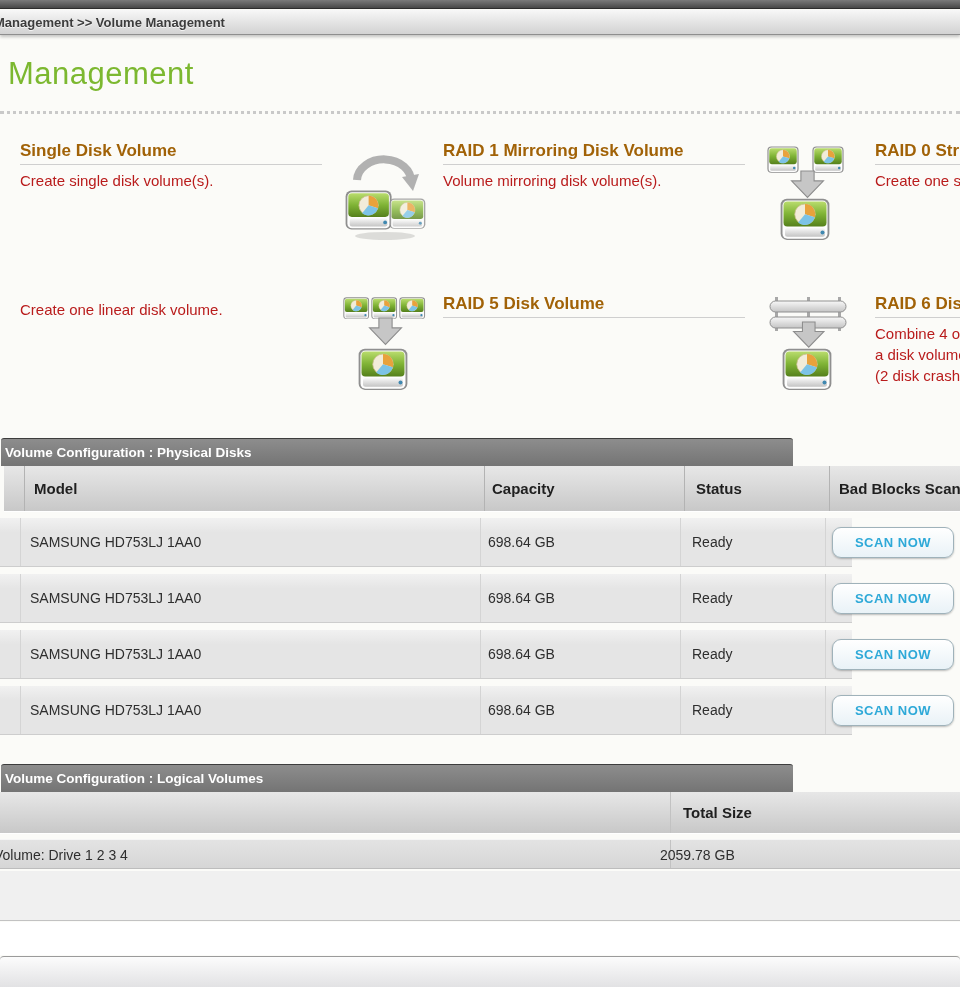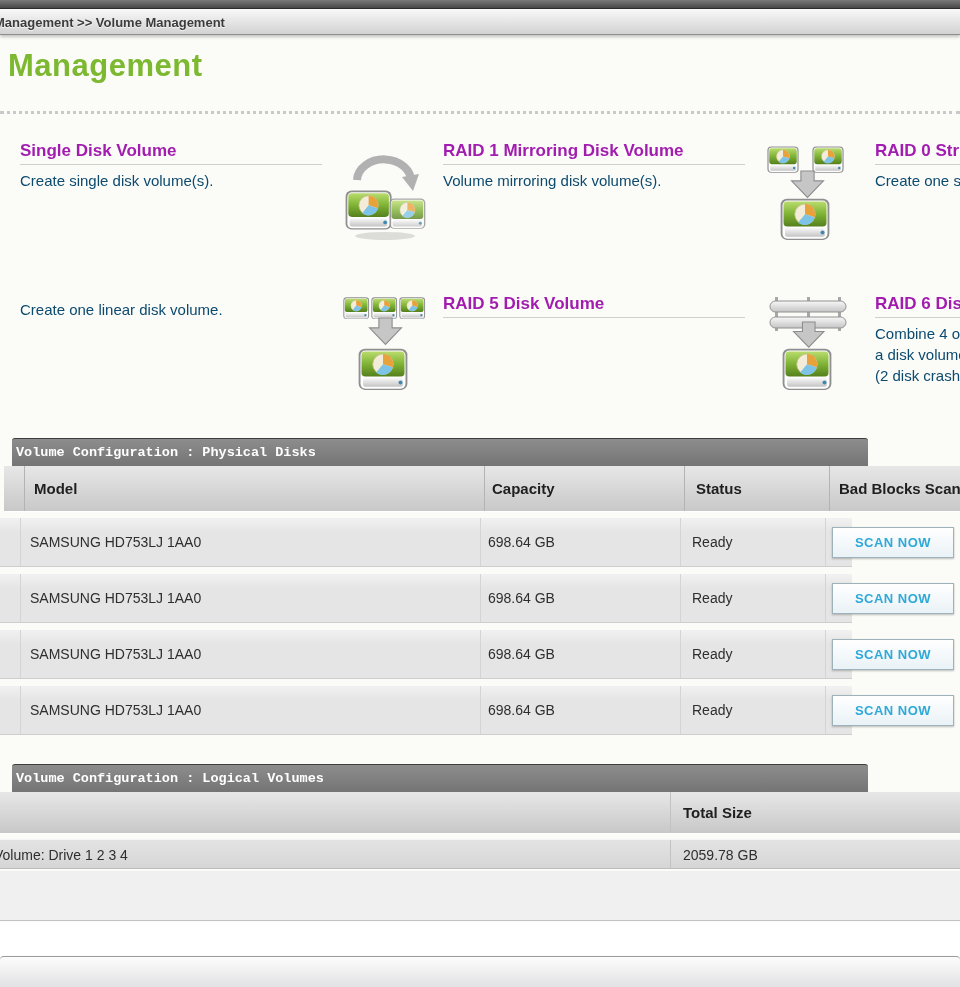--- a/index.html
+++ b/index.html
@@ -10,70 +10,70 @@
     font-family: "Liberation Sans", sans-serif;
   }
   
   .topbar { position:absolute; left:0; top:0; width:960px; height:9px;
     background:linear-gradient(#7a7a7a,#474747); border-bottom:1px solid #2c2c2c; }
   .crumbbar { position:absolute; left:0; top:10px; width:960px; height:25px;
     background:linear-gradient(#f7f7f7,#d2d2d2); border-bottom:1px solid #8e8e8e;
     box-shadow:0 2px 3px rgba(0,0,0,0.22); }
   .crumbbar span { display:block; margin-left:-6px; line-height:25px; font-size:13px;
     font-weight:bold; color:#3c3c3c; white-space:nowrap; text-shadow:0 1px 0 rgba(255,255,255,0.7); }
-  .page-title { position:absolute; left:8px; top:48px; font-size:31px; font-weight:bold;
+  .page-title { position:absolute; left:8px; top:56px; font-size:31px; font-weight:normal;
     color:#7cb830; letter-spacing:0.5px; }
   .dotted-sep { position:absolute; left:0; top:111px; width:960px; height:0;
     border-top:3px dotted #c9c9c9; }
 
   
   .opt-icon { position:absolute; width:84px; height:100px; }
   .opt-text { position:absolute; width:302px; }
-  .opt-title { font-size:17px; font-weight:bold; color:#a21caf; padding-bottom:3px;
+  .opt-title { font-size:17px; font-weight:bold; color:#a16207; padding-bottom:3px;
     border-bottom:1px solid #cfcfcf; white-space:nowrap; }
   .opt-desc { margin-top:5px; }
-  .opt-desc div { font-size:15px; color:#0c4a6e; line-height:21px; white-space:nowrap; }
-
-  
-  .section-bar { position:absolute; left:12px; width:856px; height:28px;
+  .opt-desc div { font-size:15px; color:#b91c1c; line-height:21px; white-space:nowrap; }
+
+  
+  .section-bar { position:absolute; left:1px; width:792px; height:28px;
     background:linear-gradient(#8d8d8d,#747474); border-top:1px solid #3d3d3d;
-    border-radius:3px 3px 0 0;font-family:Liberation Mono, monospace; }
+    border-radius:3px 3px 0 0; }
   .section-bar span { display:block; margin-left:0; padding-left:4px; line-height:28px;
     font-size:13.5px; font-weight:bold; color:#ffffff; white-space:nowrap; }
 
   
   .phead { position:absolute; left:4px; top:466px; width:960px; height:46px;
     background:linear-gradient(#e7e7e7,#c8c8c8); border-bottom:1px solid #ffffff; }
   .phead span { position:absolute; top:0; line-height:46px; font-size:15px; font-weight:bold;
     color:#1f1f1f; white-space:nowrap; }
   .vl { position:absolute; top:0; bottom:0; width:1px; background:#b3b3b3; }
   .prow .vl { background:#d4d4d4; }
   .vl20 { left:20px; } .vl480 { left:480px; } .vl680 { left:680px; } .vl825 { left:825px; }
   .prow { position:absolute; left:0; width:852px; height:49px;
     background:linear-gradient(#f1f1f1, #e5e5e5 30%, #e5e5e5); border-bottom:1px solid #cdcdcd; }
   .prow span { position:absolute; top:0; line-height:49px; font-size:14px; color:#2e2e2e; white-space:nowrap; }
   .cell-model { left:30px; } .cell-cap { left:488px; } .cell-status { left:692px; }
   .h-model { left:30px; } .h-cap { left:488px; } .h-status { left:692px; } .h-bbs { left:835px; }
   .scan-btn { position:absolute; left:832px; top:9px; width:122px; height:31px;
-    border:1px solid #9fb2ba; border-radius:0;
+    border:1px solid #9fb2ba; border-radius:9px;
     background:linear-gradient(#ffffff,#e9f2f7); color:#2ea9d8;
     font-family:"Liberation Sans", sans-serif; font-size:13px; font-weight:bold;
     letter-spacing:0.5px; box-shadow:0 1px 2px rgba(0,0,0,0.25); cursor:pointer; }
 
   
   .lvhead { position:absolute; left:0; top:792px; width:960px; height:42px;
     background:linear-gradient(#e7e7e7,#c8c8c8); border-bottom:1px solid #ffffff;text-decoration:underline; }
   .lvhead span { position:absolute; left:683px; line-height:42px; font-size:15px;
     font-weight:bold; color:#1f1f1f; white-space:nowrap; }
   .lvhead .vl, .lvrow .vl { left:670px; background:#c2c2c2; }
   .lvrow { position:absolute; left:0; top:839px; width:960px; height:30px;
     background:linear-gradient(#e3e3e3,#d6d6d6); border-top:1px solid #f6f6f6;
     border-bottom:1px solid #bdbdbd; }
   .lvrow span { position:absolute; top:0; line-height:30px; font-size:14px; color:#2e2e2e; white-space:nowrap; }
-  .lv-name { left:-6px; } .lv-total { left:683px; }
+  .lv-name { left:-6px; } .lv-total { left:660px; }
   .lv-after { position:absolute; left:0; top:871px; width:960px; height:50px;
     background:#f0f0f0; border-bottom:1px solid #c2c2c2; }
   .white-band { position:absolute; left:0; top:922px; width:960px; height:33px; background:#ffffff; }
   .footer-panel { position:absolute; left:0; top:956px; width:960px; height:31px;
     border-top:1px solid #9b9b9b; border-radius:4px 4px 0 0;
     background:linear-gradient(#fcfcfc,#e2e2e4); }
 </style>
 </head>
 <body>
 

